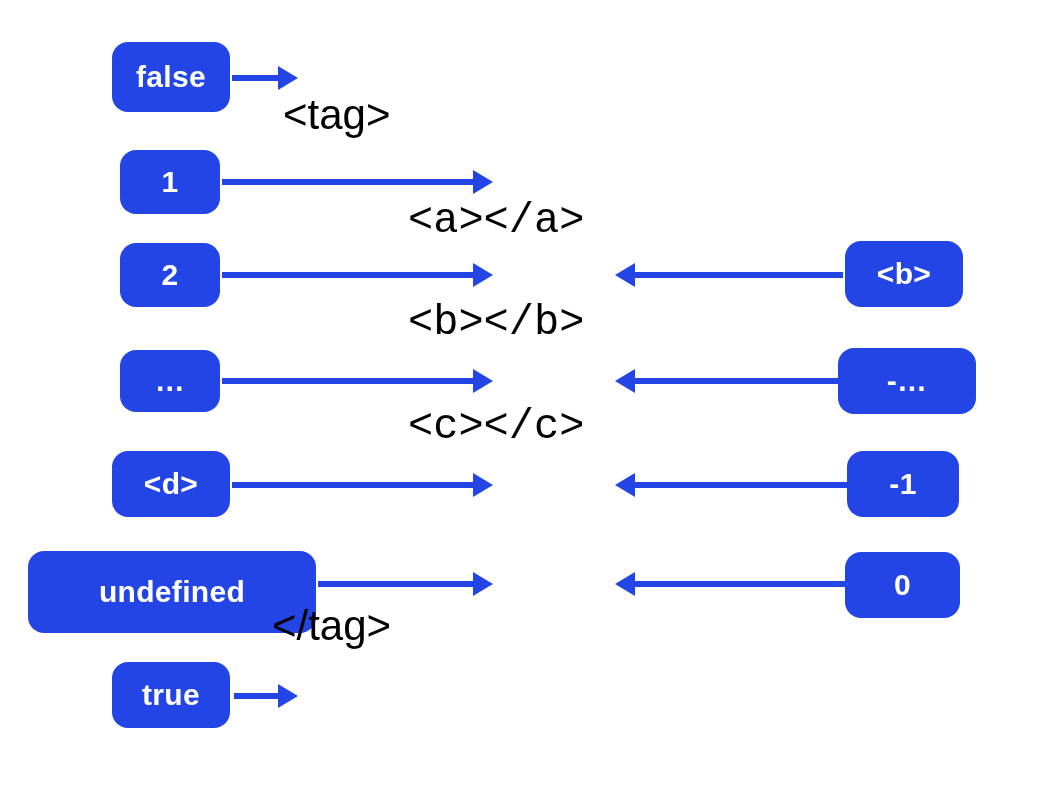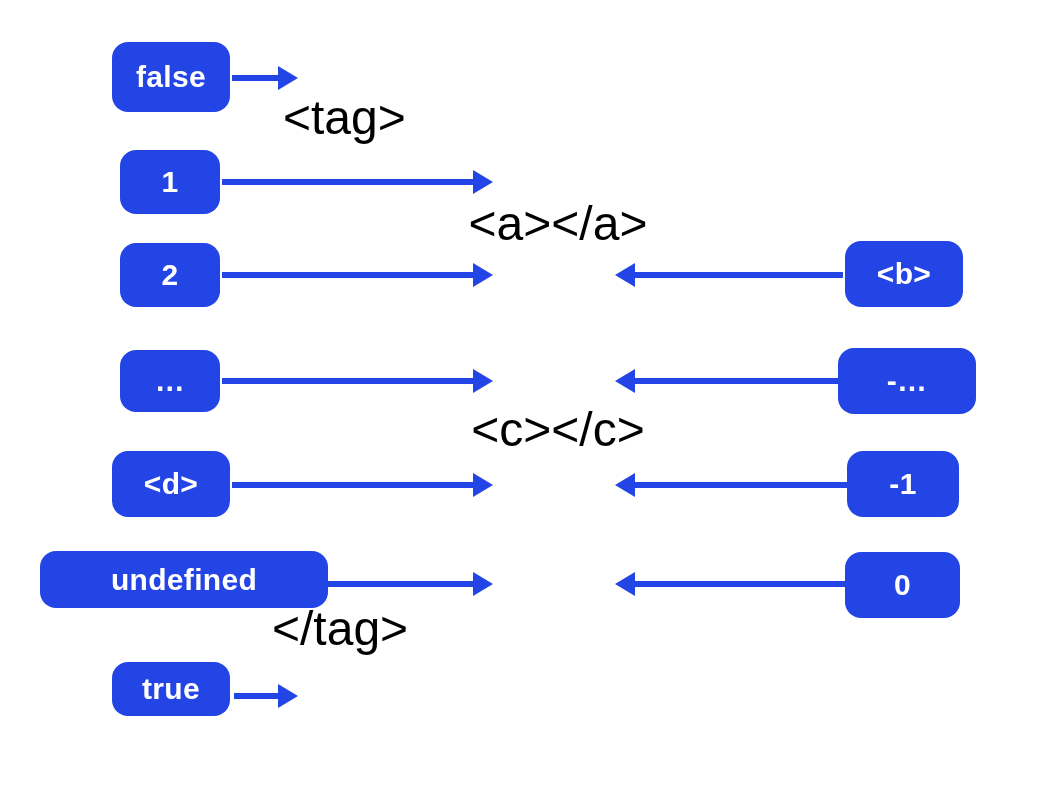--- a/index.html
+++ b/index.html
@@ -24,27 +24,27 @@
     color: #ffffff;
     font-weight: 700;
     font-size: 30px;
     border-radius: 16px;
     letter-spacing: 0.3px;
   }
 
   .mtext {
     position: absolute;
     color: #000000;
-    font-size: 48px;
+    font-size: 42px;
     line-height: 1.1;
     white-space: nowrap;
   }
   .mtext.centered {
     width: 300px;
-    text-align: center;
+    font-family: Liberation Mono, monospace;
   }
 
   .arrow {
     position: absolute;
     height: 6px;
     background: var(--accent);
   }
   .arrow.right::after {
     content: "";
     position: absolute;
@@ -71,30 +71,31 @@
 </head>
 <body>
 
 <div class="canvas">
 
   <div class="badge" style="left:112px; top:42px;  width:118px; height:70px;">false</div>
   <div class="badge" style="left:120px; top:150px; width:100px; height:64px;">1</div>
   <div class="badge" style="left:120px; top:243px; width:100px; height:64px;">2</div>
   <div class="badge" style="left:120px; top:350px; width:100px; height:62px;">…</div>
   <div class="badge" style="left:112px; top:451px; width:118px; height:66px;">&lt;d&gt;</div>
-  <div class="badge" style="left:40px;  top:551px; width:288px; height:57px;">undefined</div>
-  <div class="badge" style="left:112px; top:662px; width:118px; height:54px;">true</div>
+  <div class="badge" style="left:28px;  top:551px; width:288px; height:82px;">undefined</div>
+  <div class="badge" style="left:112px; top:662px; width:118px; height:66px;">true</div>
 
   <div class="badge" style="left:845px; top:241px; width:118px; height:66px;">&lt;b&gt;</div>
   <div class="badge" style="left:838px; top:348px; width:138px; height:66px;">-…</div>
   <div class="badge" style="left:847px; top:451px; width:112px; height:66px;">-1</div>
   <div class="badge" style="left:845px; top:552px; width:115px; height:66px;">0</div>
 
   <div class="mtext" style="left:283px; top:92px;">&lt;tag&gt;</div>
   <div class="mtext centered" style="left:408px; top:198px;">&lt;a&gt;&lt;/a&gt;</div>
+  <div class="mtext centered" style="left:408px; top:300px;">&lt;b&gt;&lt;/b&gt;</div>
   <div class="mtext centered" style="left:408px; top:404px;">&lt;c&gt;&lt;/c&gt;</div>
   <div class="mtext" style="left:272px; top:603px;">&lt;/tag&gt;</div>
 
   <div class="arrow right" style="left:232px; top:75px;  width:48px;"></div>
   <div class="arrow right" style="left:222px; top:179px; width:253px;"></div>
   <div class="arrow right" style="left:222px; top:272px; width:253px;"></div>
   <div class="arrow right" style="left:222px; top:378px; width:253px;"></div>
   <div class="arrow right" style="left:232px; top:482px; width:243px;"></div>
   <div class="arrow right" style="left:318px; top:581px; width:157px;"></div>
   <div class="arrow right" style="left:234px; top:693px; width:46px;"></div>

